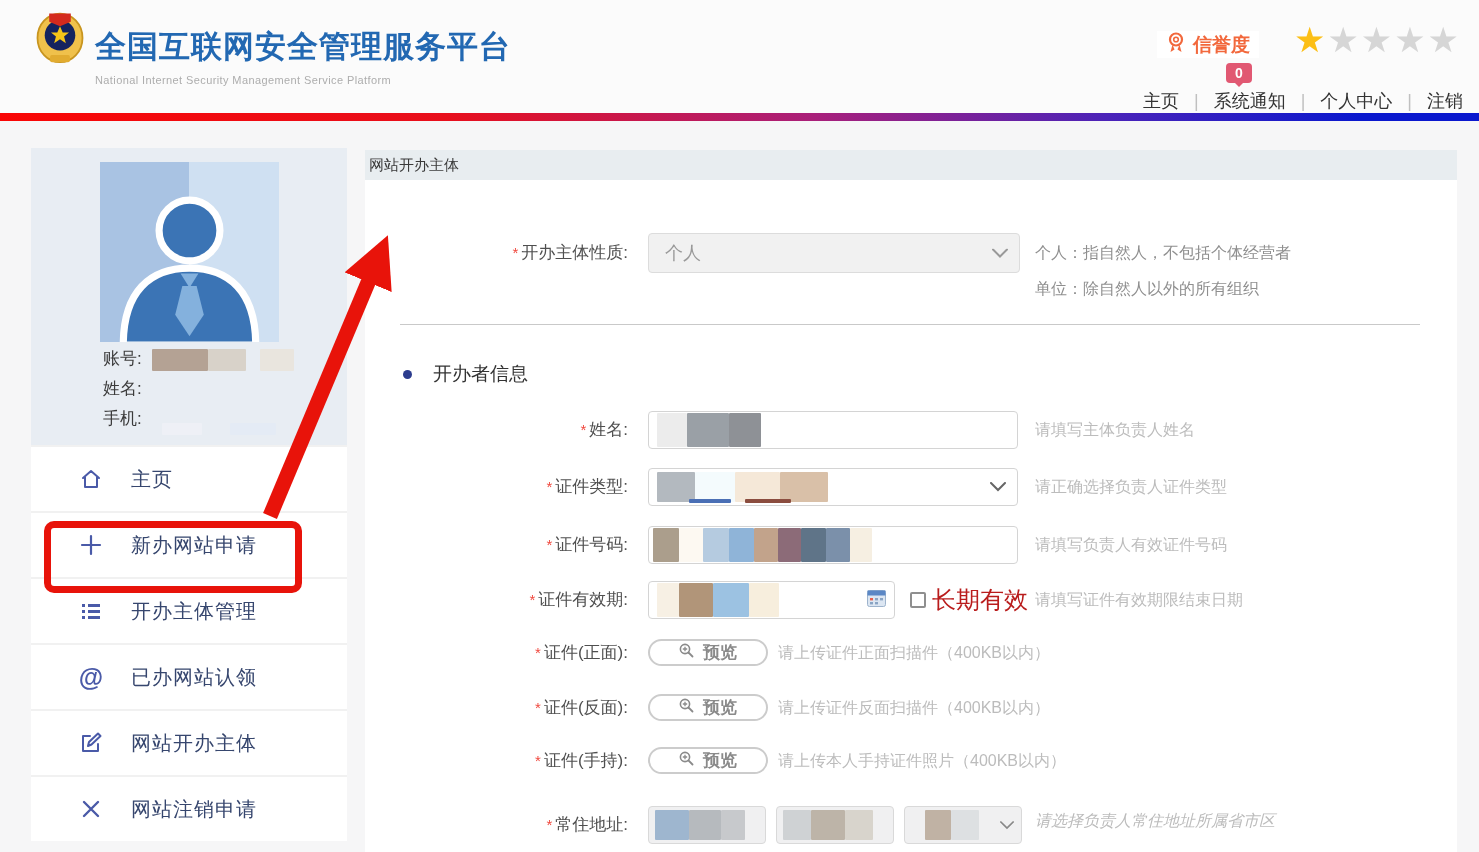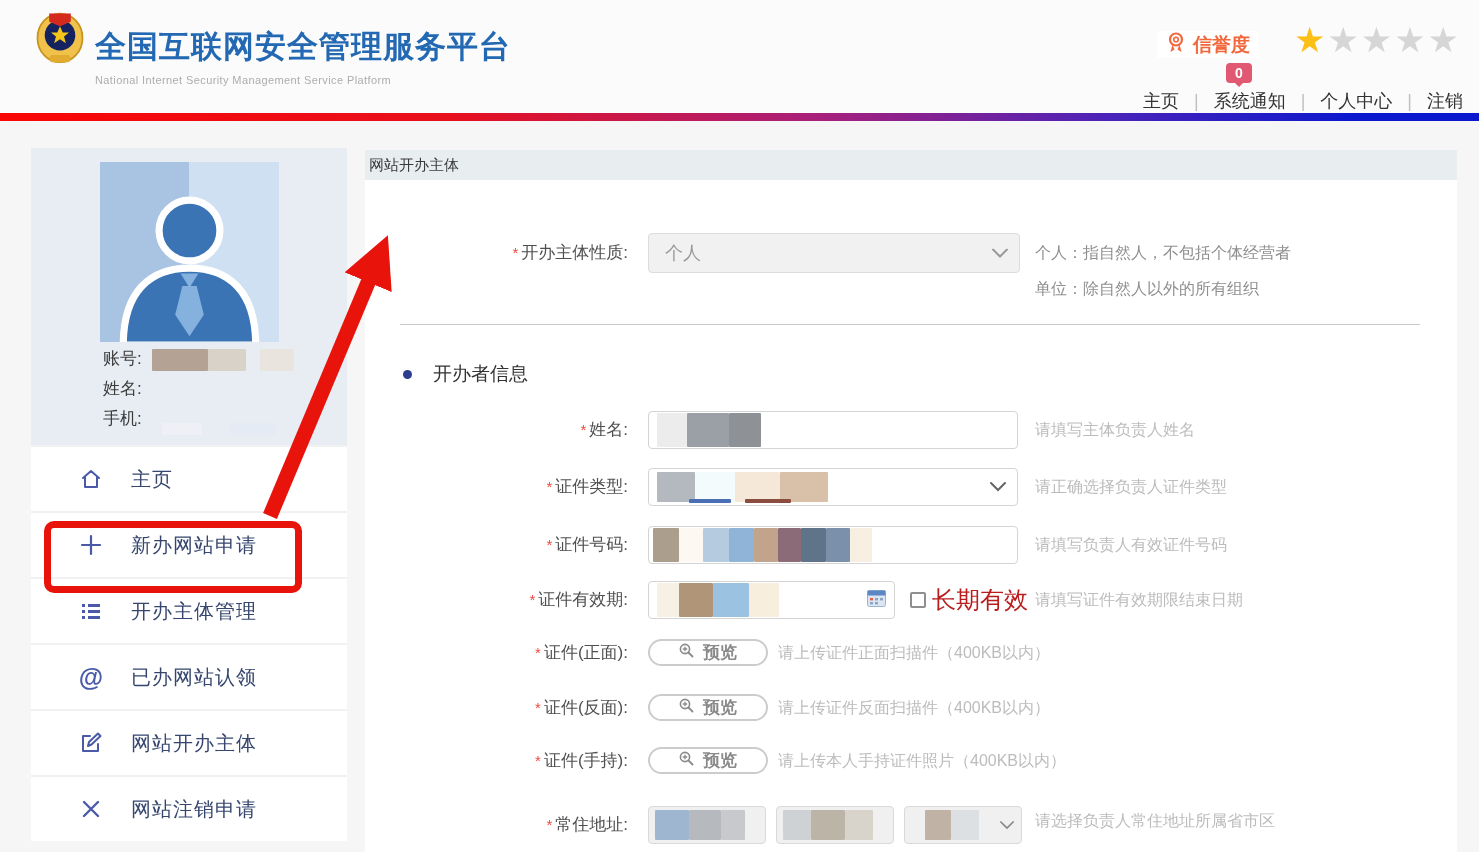--- a/index.html
+++ b/index.html
@@ -373,21 +373,21 @@
       </div>
       <div class="addr-select" style="left:539px;">
         <span class="blur" style="width:26px;height:30px;background:#c0b2a4;margin-left:14px;"></span>
           <span class="blur" style="width:28px;height:30px;background:#dde0e2;"></span>
         <span class="chev" style="right:7px;">
           <svg width="14" height="9" viewBox="0 0 16 10">
               <path d="M1,1 L8,8 L15,1" fill="none" stroke="#888" stroke-width="2" stroke-linecap="round"></path>
             </svg>
         </span>
       </div>
-      <div class="fhint" style="line-height:30px;">请选择负责人常住地址所属省市区</div>
+      <div class="fhint" style="line-height:30px;font-style:italic;">请选择负责人常住地址所属省市区</div>
     </div>
   </div>
 
   <div class="anno-box"></div>
   <svg class="anno-arrow" width="1479" height="852" viewBox="0 0 1479 852">
     <defs>
       <marker id="ah" viewBox="0 0 10 10" refX="6" refY="5" markerWidth="3.4" markerHeight="3.4" orient="auto">
         <path d="M0,0 L10,5 L0,10 Z" fill="#e8130a"></path>
       </marker>
     </defs>

